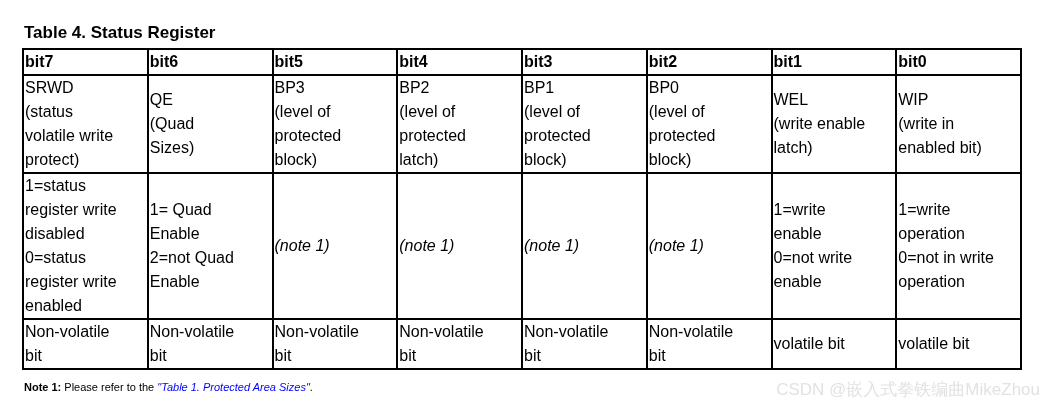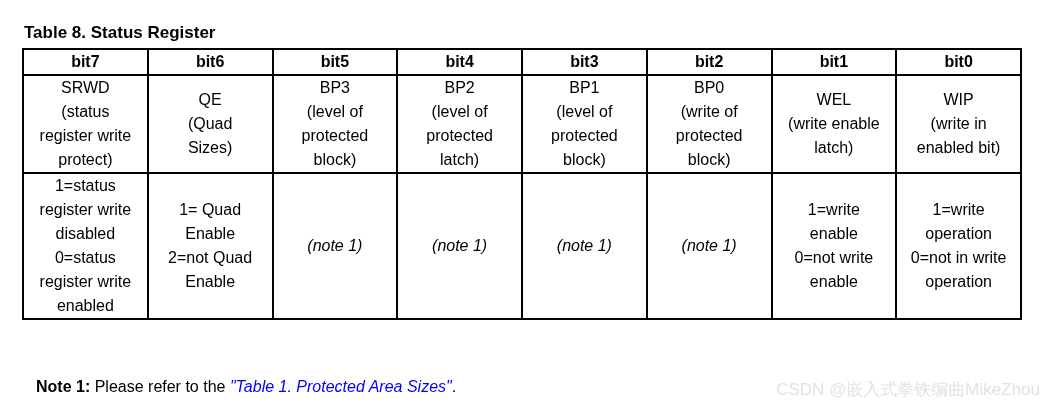--- a/index.html
+++ b/index.html
@@ -25,21 +25,21 @@
     position: absolute;
     left: 22px;
     top: 48px;
     width: 1000px;
     border-collapse: collapse;
     table-layout: fixed;
   }
   table.status-register th,
   table.status-register td {
     border: 2px solid #000000;
-    text-align: center;
+    text-align: left;
     vertical-align: middle;
     font-size: 16px;
     line-height: 24px;
     color: #000000;
     padding: 0 1px;
     white-space: pre-line;
     overflow: hidden;
   }
   table.status-register th {
     font-weight: bold;
@@ -49,23 +49,23 @@
   tr.row-names td   { height: 94px; }
   tr.row-values td  { height: 142px; }
   tr.row-volatile td{ height: 46px; }
   td.note-ref {
     color: #0000FF;
     font-style: italic;
     margin-top: 40px;
   }
   .note-line {
     position: absolute;
-    left: 36px;
+    left: 24px;
     top: 376px;
-    font-size: 16px;
+    font-size: 11px;
     line-height: 22px;
     color: #000000;
     white-space: nowrap;
   }
   .note-label { font-weight: bold; }
   .note-link {
     color: #0000FF;
     font-style: italic;
     text-decoration: none;
     cursor: pointer;
@@ -78,58 +78,58 @@
     color: #E2E2E2;
     white-space: nowrap;
     text-align: right;
   }
 </style>
 </head>
 <body>
 
 <div class="page">
 
-  <div class="page-title">Table 8. Status Register</div>
+  <div class="page-title">Table 4. Status Register</div>
 
   <table class="status-register">
     <thead>
       <tr class="row-header">
         <th>bit7</th>
         <th>bit6</th>
         <th>bit5</th>
         <th>bit4</th>
         <th>bit3</th>
         <th>bit2</th>
         <th>bit1</th>
         <th>bit0</th>
       </tr>
     </thead>
     <tbody>
       <tr class="row-names">
         <td>SRWD
 (status
-register write
+volatile write
 protect)</td>
         <td>QE
 (Quad
 Sizes)</td>
         <td>BP3
 (level of
 protected
 block)</td>
         <td>BP2
 (level of
 protected
 latch)</td>
         <td>BP1
 (level of
 protected
 block)</td>
         <td>BP0
-(write of
+(level of
 protected
 block)</td>
         <td>WEL
 (write enable
 latch)</td>
         <td>WIP
 (write in
 enabled bit)</td>
       </tr>
       <tr class="row-values">
@@ -149,20 +149,36 @@
         <td class="note-ref">(note 1)</td>
         <td>1=write
 enable
 0=not write
 enable</td>
         <td>1=write
 operation
 0=not in write
 operation</td>
       </tr>
+      <tr class="row-volatile">
+        <td>Non-volatile
+bit</td>
+        <td>Non-volatile
+bit</td>
+        <td>Non-volatile
+bit</td>
+        <td>Non-volatile
+bit</td>
+        <td>Non-volatile
+bit</td>
+        <td>Non-volatile
+bit</td>
+        <td>volatile bit</td>
+        <td>volatile bit</td>
+      </tr>
     </tbody>
   </table>
 
   <div class="note-line"><span class="note-label">Note 1:</span><span> Please refer to the </span><span class="note-link">"Table 1. Protected Area Sizes"</span><span>.</span></div>
 
   <div class="watermark">CSDN @嵌入式拳铁编曲MikeZhou</div>
 
 </div>
 
 </body></html>

